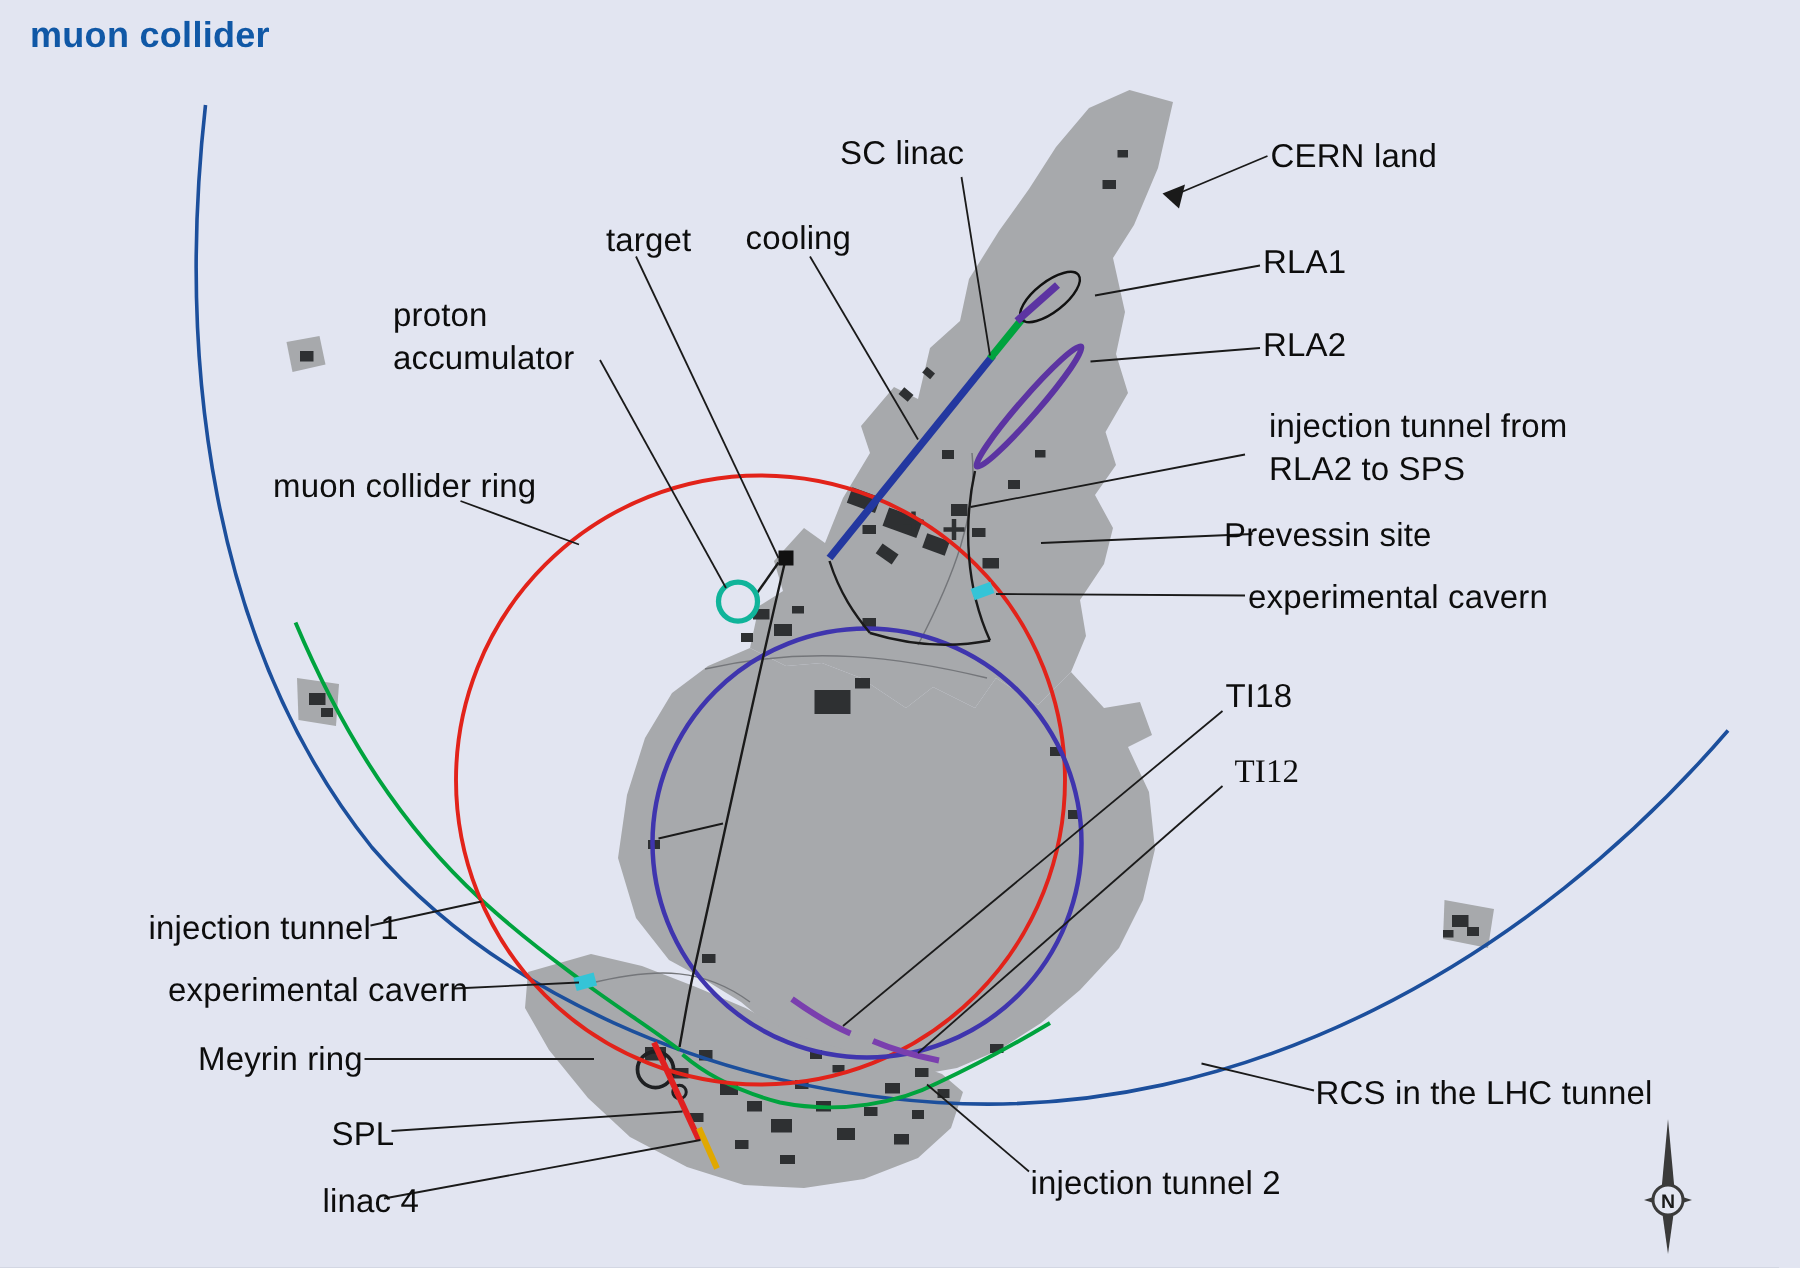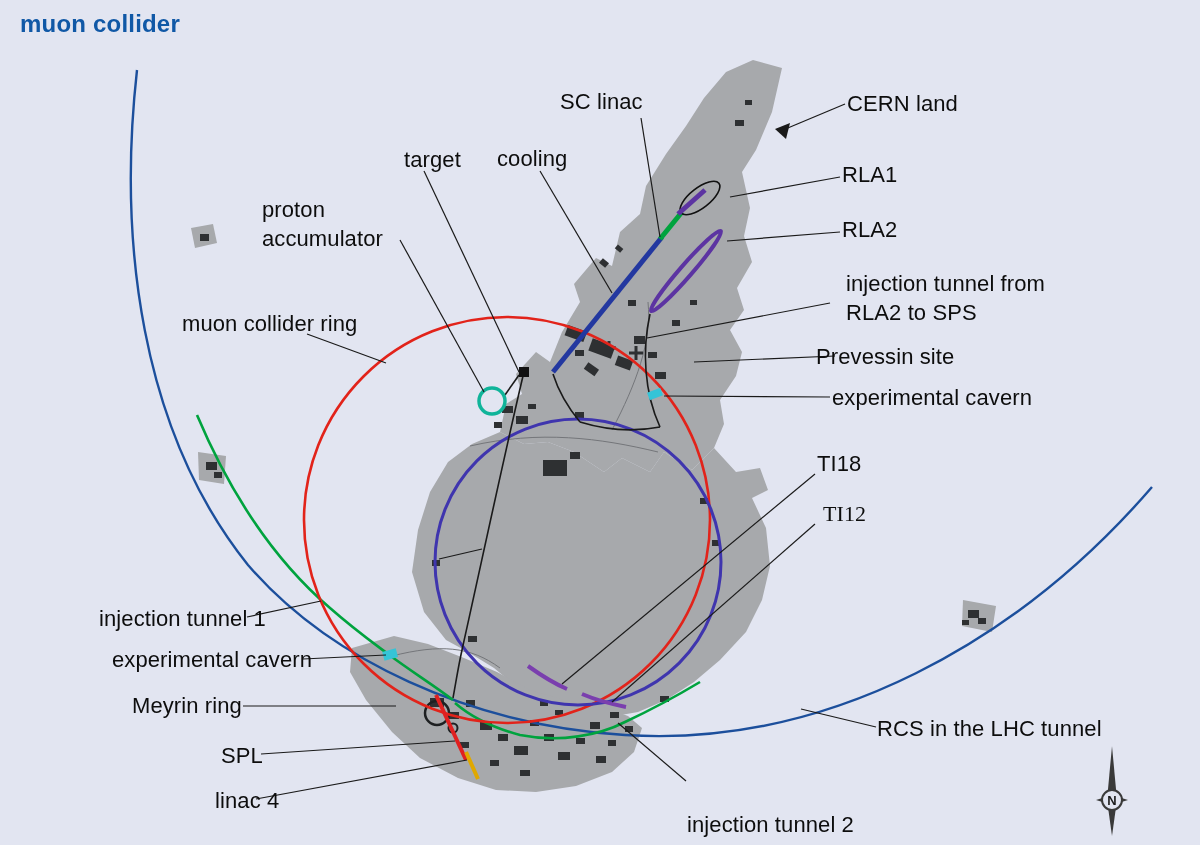--- a/index.html
+++ b/index.html
@@ -192,15 +192,15 @@
   <div class="lbl" style="left:832px;top:384px;">experimental cavern</div>
   <div class="lbl" style="left:182px;top:310px;">muon collider ring</div>
   <div class="lbl" style="left:817px;top:450px;">TI18</div>
   <div class="lbl" style="left:823px;top:500px;font-family:Liberation Serif, serif;">TI12</div>
   <div class="lbl" style="left:99px;top:605px;">injection tunnel 1</div>
   <div class="lbl" style="left:112px;top:646px;">experimental cavern</div>
   <div class="lbl" style="left:132px;top:692px;">Meyrin ring</div>
   <div class="lbl" style="left:221px;top:742px;">SPL</div>
   <div class="lbl" style="left:192px;top:787px;margin-left:23px;">linac 4</div>
   <div class="lbl" style="left:877px;top:715px;">RCS in the LHC tunnel</div>
-  <div class="lbl" style="left:687px;top:775px;margin-top:36px;">injection tunnel 2</div>
+  <div class="lbl" style="left:687px;top:775px;">injection tunnel 2</div>
 
 </div>
 
 </body></html>

